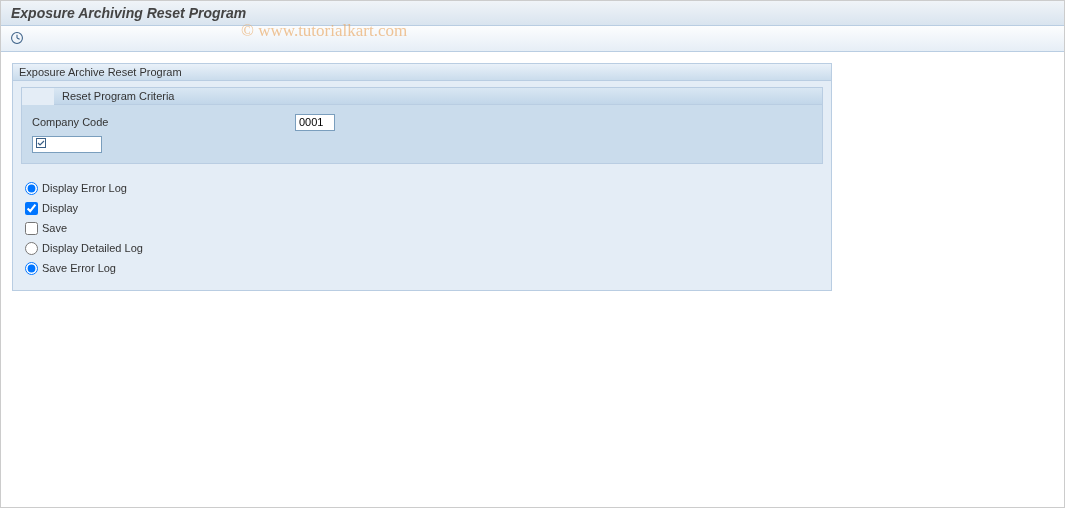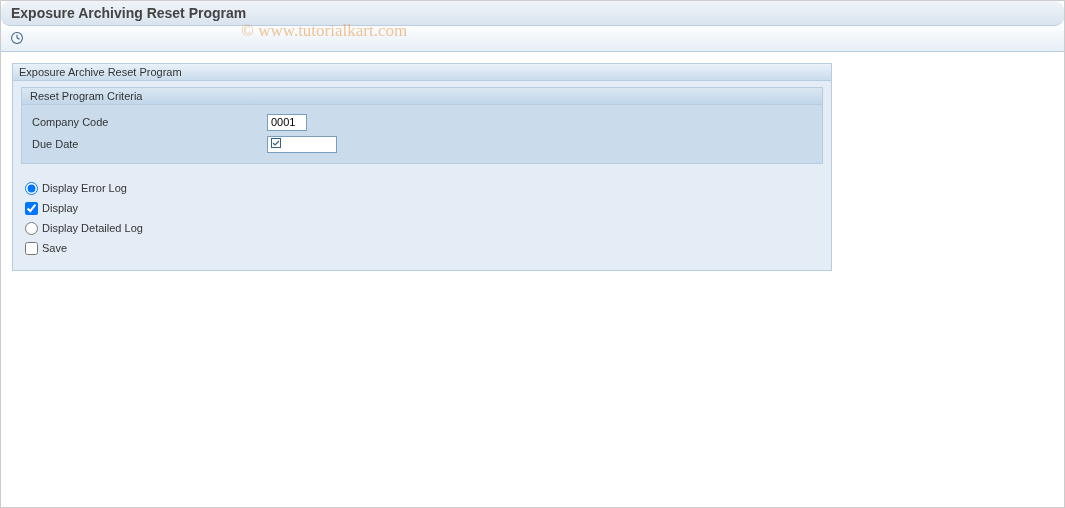--- a/index.html
+++ b/index.html
@@ -9,24 +9,24 @@
       background: #fff;
       width: 1065px;
       height: 508px;
       position: relative;
       border: 1px solid #ccc;
     }
     .title-bar {
       background: linear-gradient(to bottom, #f0f4f8 0%, #d9e4ef 100%);
       border-bottom: 1px solid #b9cde2;
       padding: 4px 10px;
+      font-style: italic;
       font-weight: bold;
       font-size: 14px;
       color: #444;
-      border-radius: 9px;
     }
     .toolbar {
       background: linear-gradient(to bottom, #fcfdfe 0%, #e6eef6 100%);
       border-bottom: 1px solid #b9cde2;
       padding: 3px 6px;
       height: 26px;
       position: relative;
     }
     .toolbar-btn {
       display: inline-flex;
@@ -67,29 +67,31 @@
     .groupbox {
       border: 1px solid #b9cde2;
       margin-bottom: 14px;
     }
     .groupbox-header {
       background: linear-gradient(to bottom, #d9e7f3 0%, #c1d6e9 100%);
       border-bottom: 1px solid #b9cde2;
       padding: 2px 8px;
       font-size: 11px;
       color: #333;
+      margin-left: 32px;
     }
     .groupbox-body {
       background: #cadcec;
       padding: 6px 10px 8px 10px;
     }
     .form-row {
       display: flex;
       align-items: center;
       height: 22px;
+      gap: 28px;
     }
     .form-label {
       width: 235px;
       color: #333;
     }
     .text-input {
       height: 17px;
       border: 1px solid #7a9ebd;
       background: #fff;
       font-size: 11px;
@@ -150,21 +152,20 @@
     <div class="panel-body">
 
       <div class="groupbox">
         <div class="groupbox-header">Reset Program Criteria</div>
         <div class="groupbox-body">
           <div class="form-row">
             <span class="form-label">Company Code</span>
             <input type="text" class="text-input input-short" value="0001" style="">
           </div>
           <div class="form-row">
-            <span class="form-label">Due Date</span>
             <span class="date-field-wrap">
               <input type="text" class="text-input input-med" value="" style="">
               <svg class="date-helper" viewBox="0 0 12 12">
                 <rect x="1.5" y="1.5" width="9" height="9" fill="none" stroke="#3a5f86" stroke-width="1"></rect>
                 <path d="M3 6 L5 8 L9 4" fill="none" stroke="#3a5f86" stroke-width="1.2"></path>
               </svg>
             </span>
           </div>
         </div>
       </div>
@@ -172,24 +173,28 @@
       <div class="options">
         <div class="opt-row">
           <input type="radio" name="dispgrp" id="rbDispErr" checked="" style="">
           <label for="rbDispErr">Display Error Log</label>
         </div>
         <div class="opt-row">
           <input type="checkbox" id="cbDisplay" checked="" style="">
           <label for="cbDisplay">Display</label>
         </div>
         <div class="opt-row">
+          <input type="checkbox" id="cbSave" style="">
+          <label for="cbSave">Save</label>
+        </div>
+        <div class="opt-row">
           <input type="radio" name="dispgrp" id="rbDispDet" style="">
           <label for="rbDispDet">Display Detailed Log</label>
         </div>
         <div class="opt-row">
-          <input type="checkbox" id="cbSave" style="">
-          <label for="cbSave">Save</label>
+          <input type="radio" name="savegrp" id="rbSaveErr" checked="" style="">
+          <label for="rbSaveErr">Save Error Log</label>
         </div>
       </div>
 
     </div>
   </div>
 </div>
 
 </body></html>

